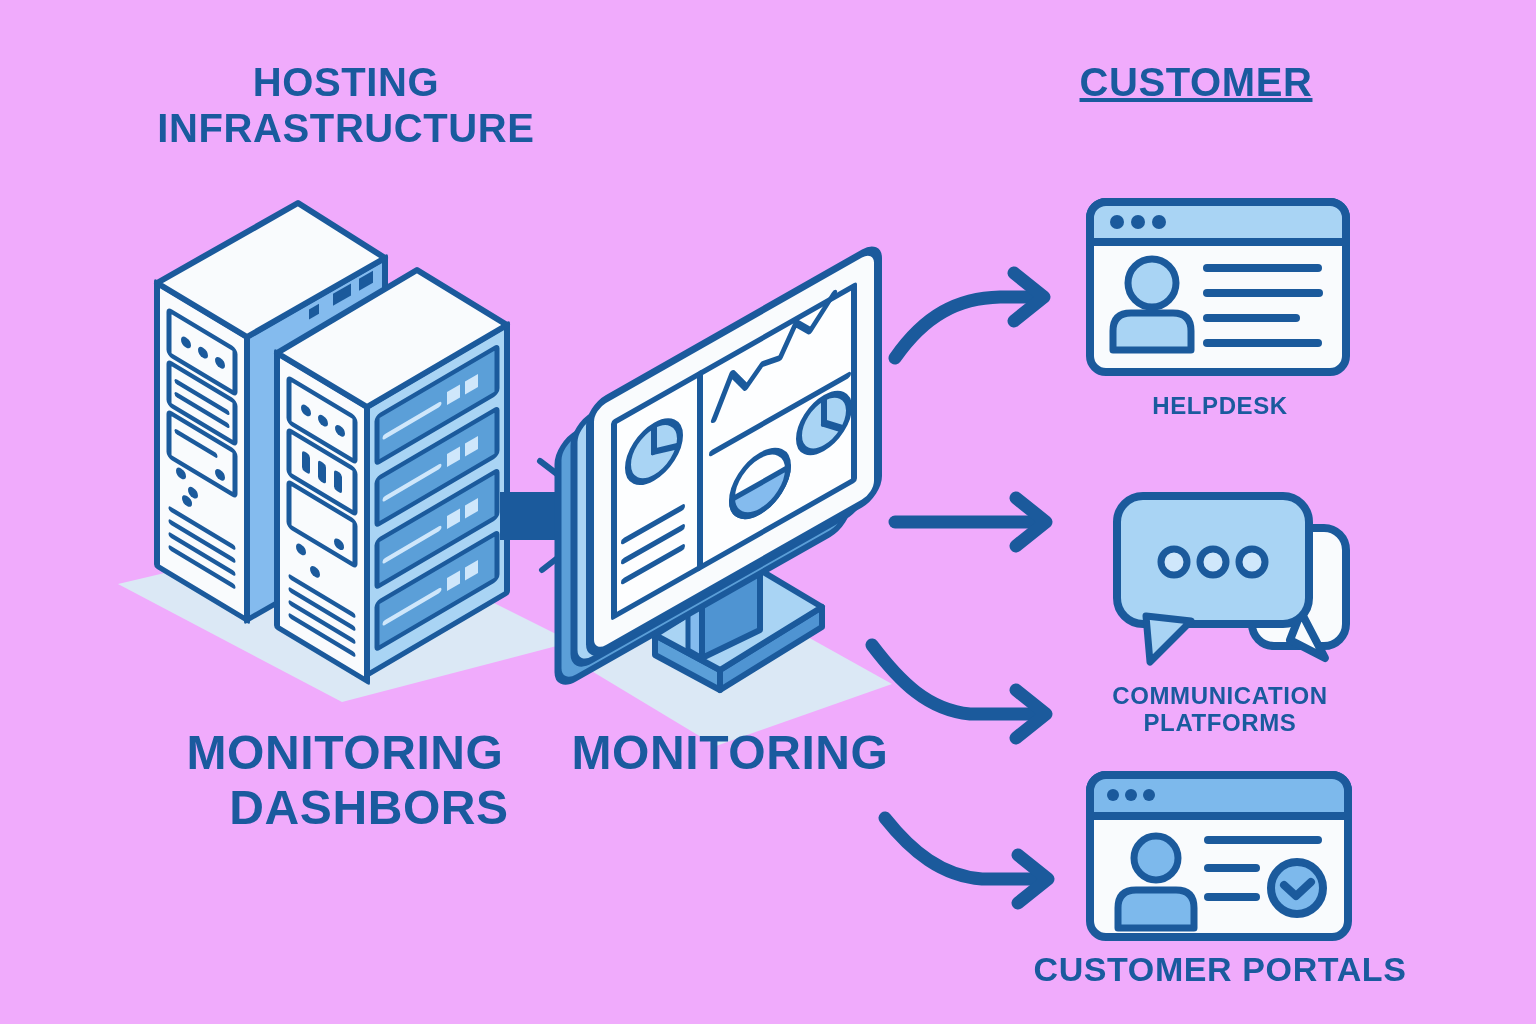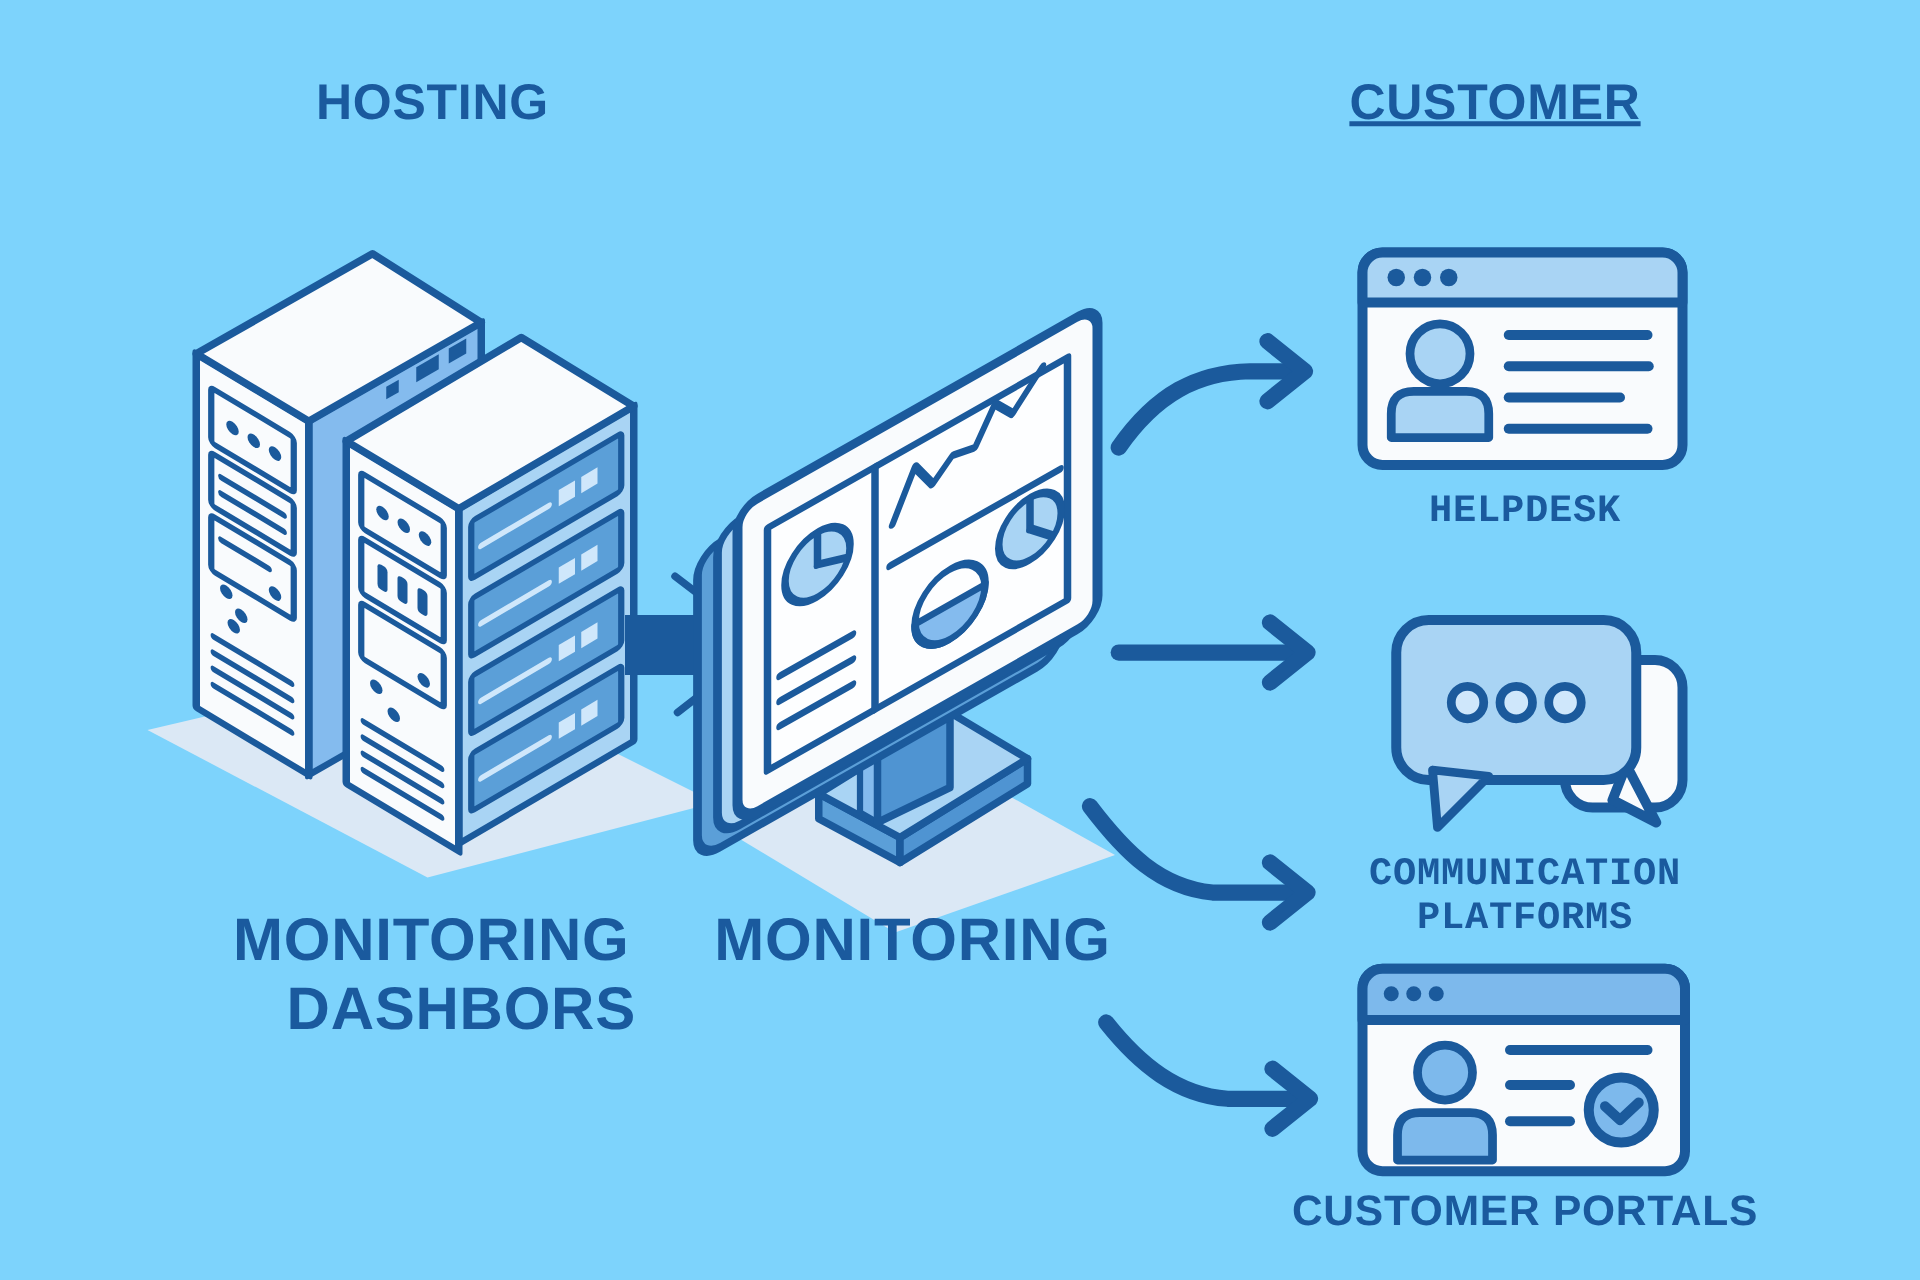--- a/index.html
+++ b/index.html
@@ -1,29 +1,29 @@
 <!DOCTYPE html>
 <html><head>
 <meta charset="utf-8">
 <style>
   html,body{margin:0;padding:0;}
   body{background:#e8eaec;font-family:"Liberation Sans",sans-serif;}
   .stage{
     position:relative;width:1536px;height:1024px;margin:0 auto;
-    background:#7dd3fc;overflow:hidden;
+    background:#f0abfc;overflow:hidden;
   }
   .stage svg{position:absolute;left:0;top:0;}
   .label{
     position:absolute;color:#1a5a9e;font-weight:bold;
     text-align:center;letter-spacing:.6px;line-height:1.14;
     font-family:"Liberation Sans",sans-serif;
   }
   .title{font-size:40px;}
   .big{font-size:48px;}
-  .mid{font-size:31px;font-family:Liberation Mono, monospace;}
+  .mid{font-size:24px;}
   .portal{font-size:34px;}
   #label-servers .line2{margin-left:48px;}
 </style>
 </head>
 <body>
 
 <div class="stage">
 
 <svg width="1536" height="1024" viewBox="0 0 1536 1024">
   <g stroke-linecap="round" stroke-linejoin="round">
@@ -234,20 +234,21 @@
       <g>
         <circle cx="1297" cy="888" r="26" fill="#7db9ec" stroke="#1b5a9c" stroke-width="8"></circle>
         <polyline points="1284,885 1296,896 1311,882" fill="none" stroke="#1b5a9c" stroke-width="8"></polyline>
       </g>
     </g>
   </g>
 </svg>
 
 <div class="label title" id="label-hosting" style="left:56px;top:60px;width:580px;">
   <div class="line1">HOSTING</div>
+  <div class="line2">INFRASTRUCTURE</div>
 </div>
 
 <div class="label title" id="label-support" style="left:906px;top:60px;width:580px;text-decoration:underline;">
   <div class="line1">CUSTOMER</div>
 </div>
 
 <div class="label big" id="label-servers" style="left:70px;top:726px;width:550px;">
   <div class="line1">MONITORING</div>
   <div class="line2">DASHBORS</div>
 </div>

